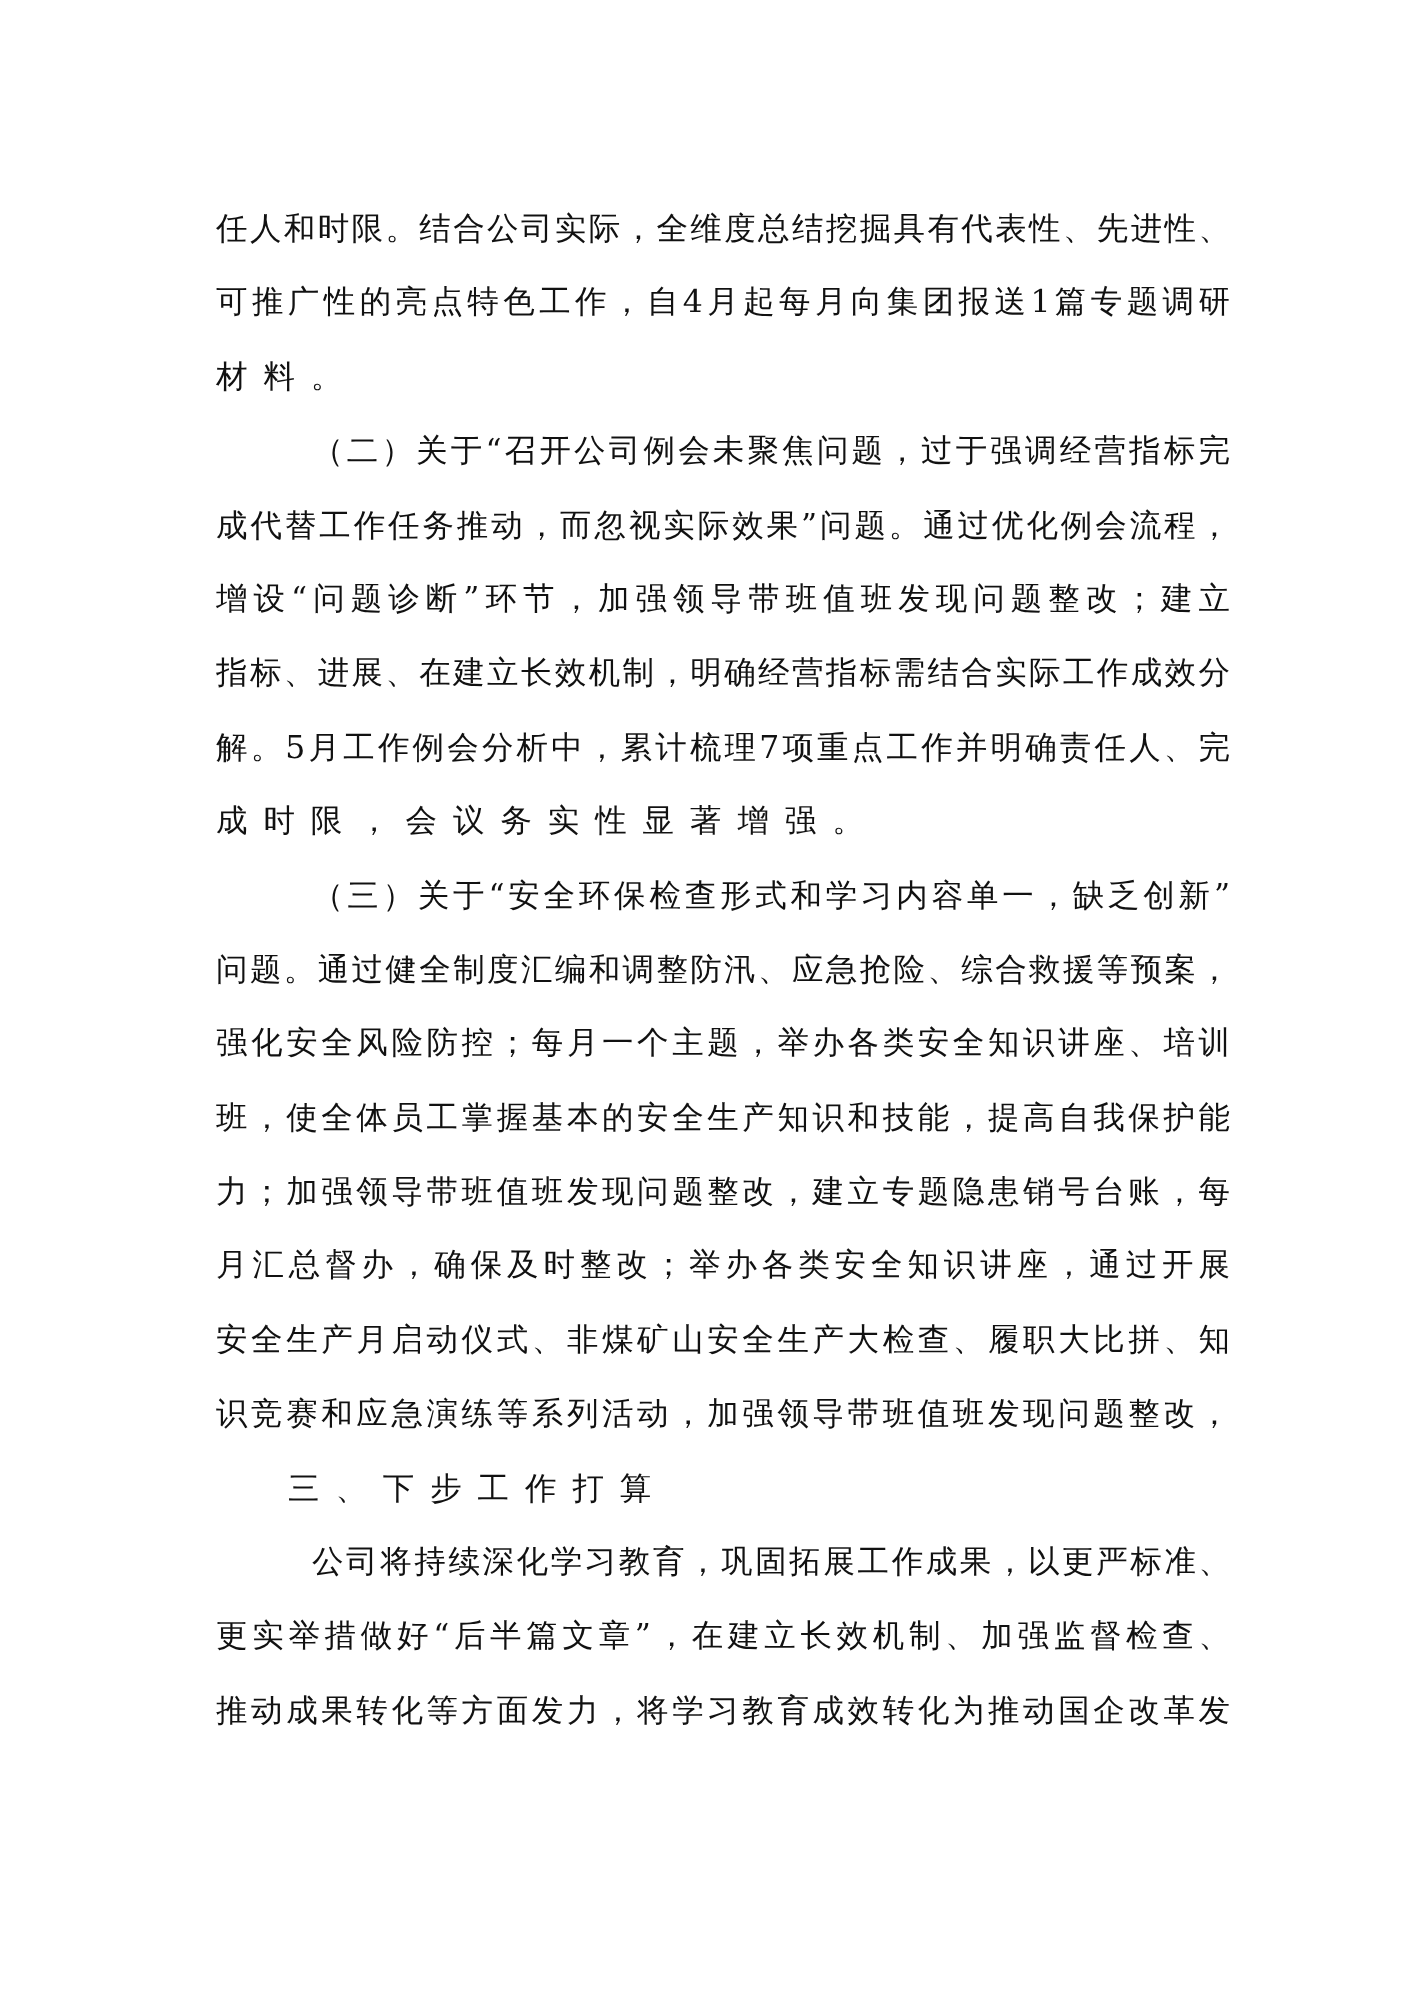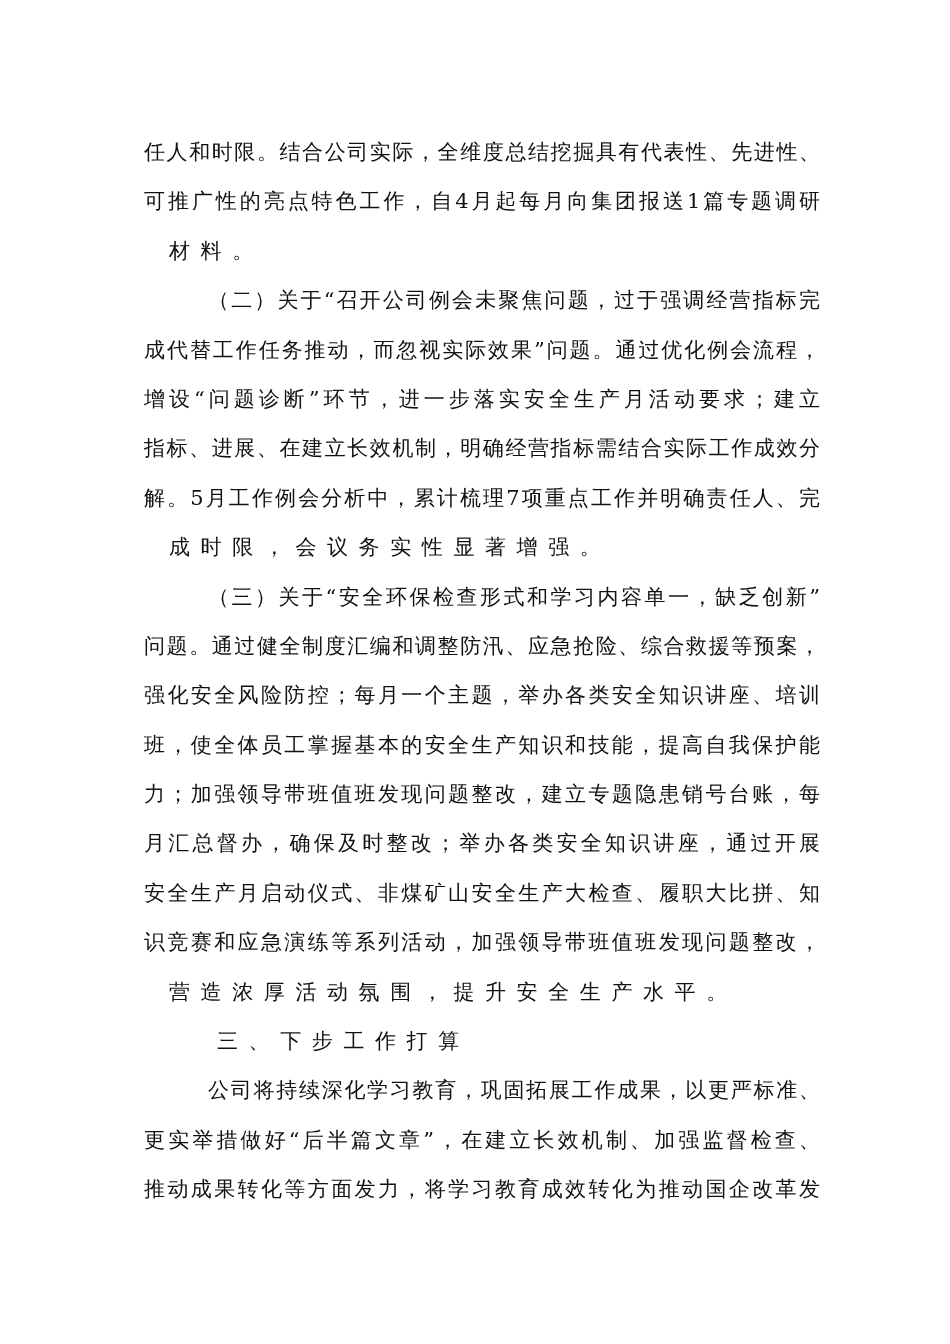--- a/index.html
+++ b/index.html
@@ -35,21 +35,20 @@
       line-height: 49.4px;
       font-size: 21px;
       white-space: nowrap;
       text-align: justify;
       text-align-last: justify;
       letter-spacing: 0;
     }
     .line.short {
       text-align-last: left;
       letter-spacing: 10.6px;
-      margin-left: 25px;
     }
     .line.indent {
       padding-left: 64px;
     }
     .line.heading {
       padding-left: 48px;
     }
   </style>
 </head>
 <body>
@@ -59,36 +58,35 @@
 
     <div>
       <span class="line">任人和时限。结合公司实际，全维度总结挖掘具有代表性、先进性、</span>
       <span class="line">可推广性的亮点特色工作，自4月起每月向集团报送1篇专题调研</span>
       <span class="line short">材料。</span>
     </div>
 
     <div>
       <span class="line indent">（二）关于“召开公司例会未聚焦问题，过于强调经营指标完</span>
       <span class="line">成代替工作任务推动，而忽视实际效果”问题。通过优化例会流程，</span>
-      <span class="line">增设“问题诊断”环节，进一步落实安全生产月活动要求；建立</span>
+      <span class="line">增设“问题诊断”环节，加强领导带班值班发现问题整改；建立</span>
       <span class="line">指标、进展、在建立长效机制，明确经营指标需结合实际工作成效分</span>
       <span class="line">解。5月工作例会分析中，累计梳理7项重点工作并明确责任人、完</span>
       <span class="line short">成时限，会议务实性显著增强。</span>
     </div>
 
     <div>
       <span class="line indent">（三）关于“安全环保检查形式和学习内容单一，缺乏创新”</span>
       <span class="line">问题。通过健全制度汇编和调整防汛、应急抢险、综合救援等预案，</span>
       <span class="line">强化安全风险防控；每月一个主题，举办各类安全知识讲座、培训</span>
       <span class="line">班，使全体员工掌握基本的安全生产知识和技能，提高自我保护能</span>
       <span class="line">力；加强领导带班值班发现问题整改，建立专题隐患销号台账，每</span>
       <span class="line">月汇总督办，确保及时整改；举办各类安全知识讲座，通过开展</span>
       <span class="line">安全生产月启动仪式、非煤矿山安全生产大检查、履职大比拼、知</span>
       <span class="line">识竞赛和应急演练等系列活动，加强领导带班值班发现问题整改，</span>
-      <span class="line short">营造浓厚活动氛围，提升安全生产水平。</span>
     </div>
 
     <div>
       <span class="line short heading">三、下步工作打算</span>
     </div>
 
     <div>
       <span class="line indent">公司将持续深化学习教育，巩固拓展工作成果，以更严标准、</span>
       <span class="line">更实举措做好“后半篇文章”，在建立长效机制、加强监督检查、</span>
       <span class="line">推动成果转化等方面发力，将学习教育成效转化为推动国企改革发</span>

